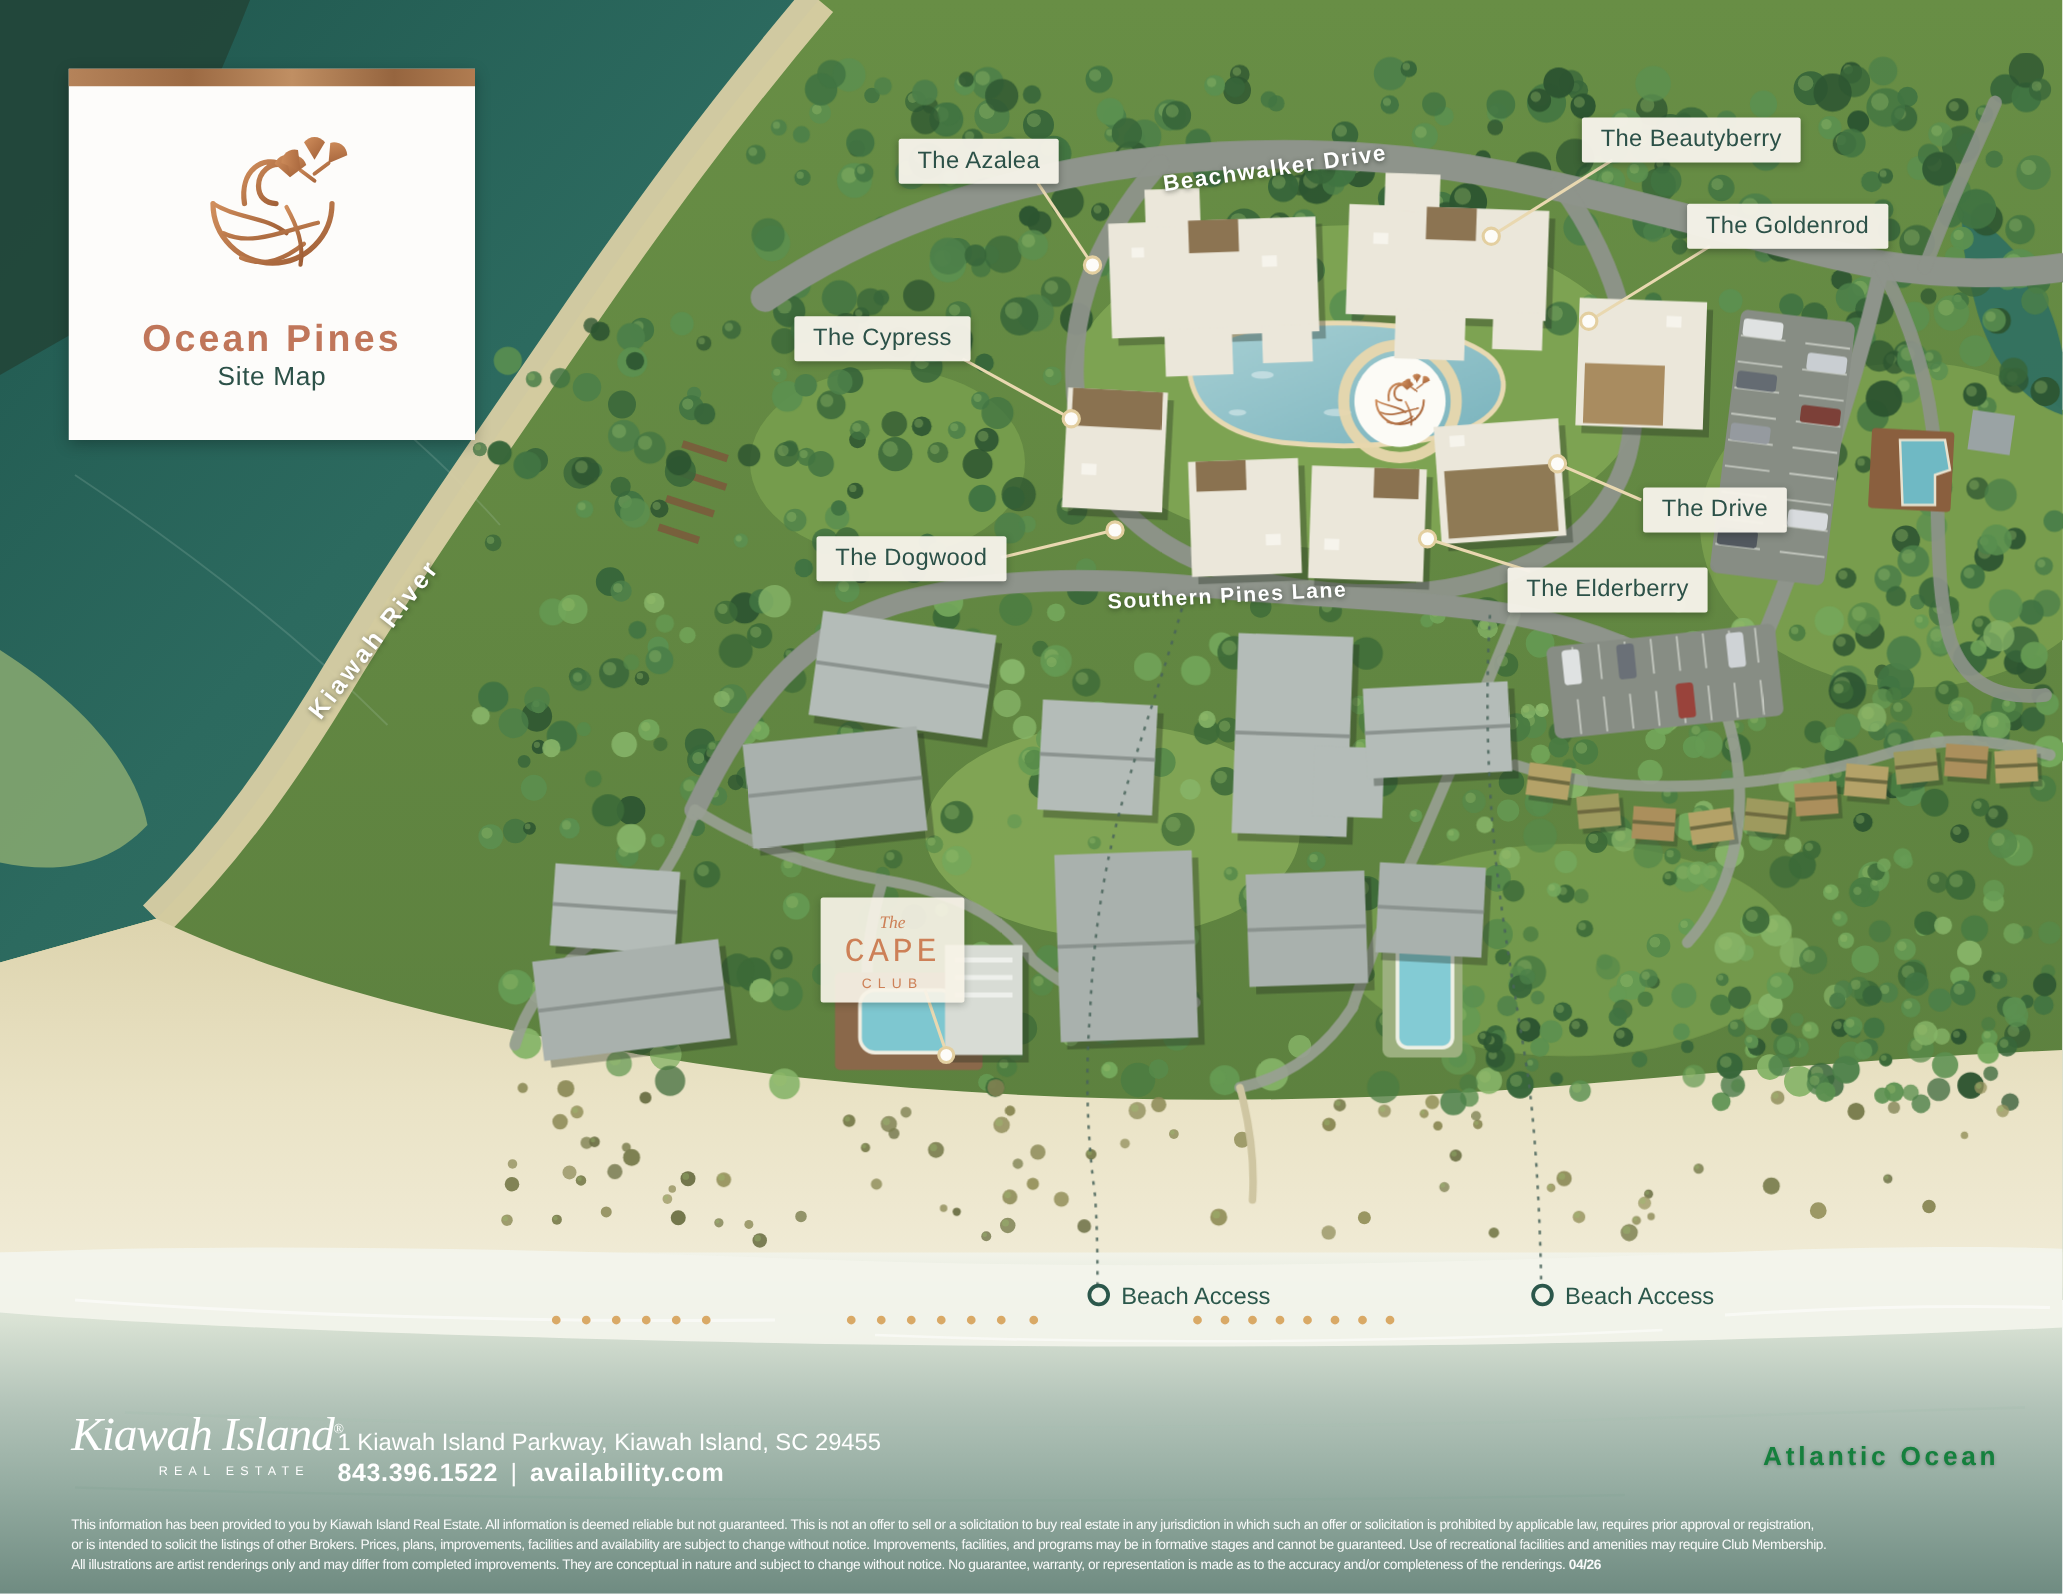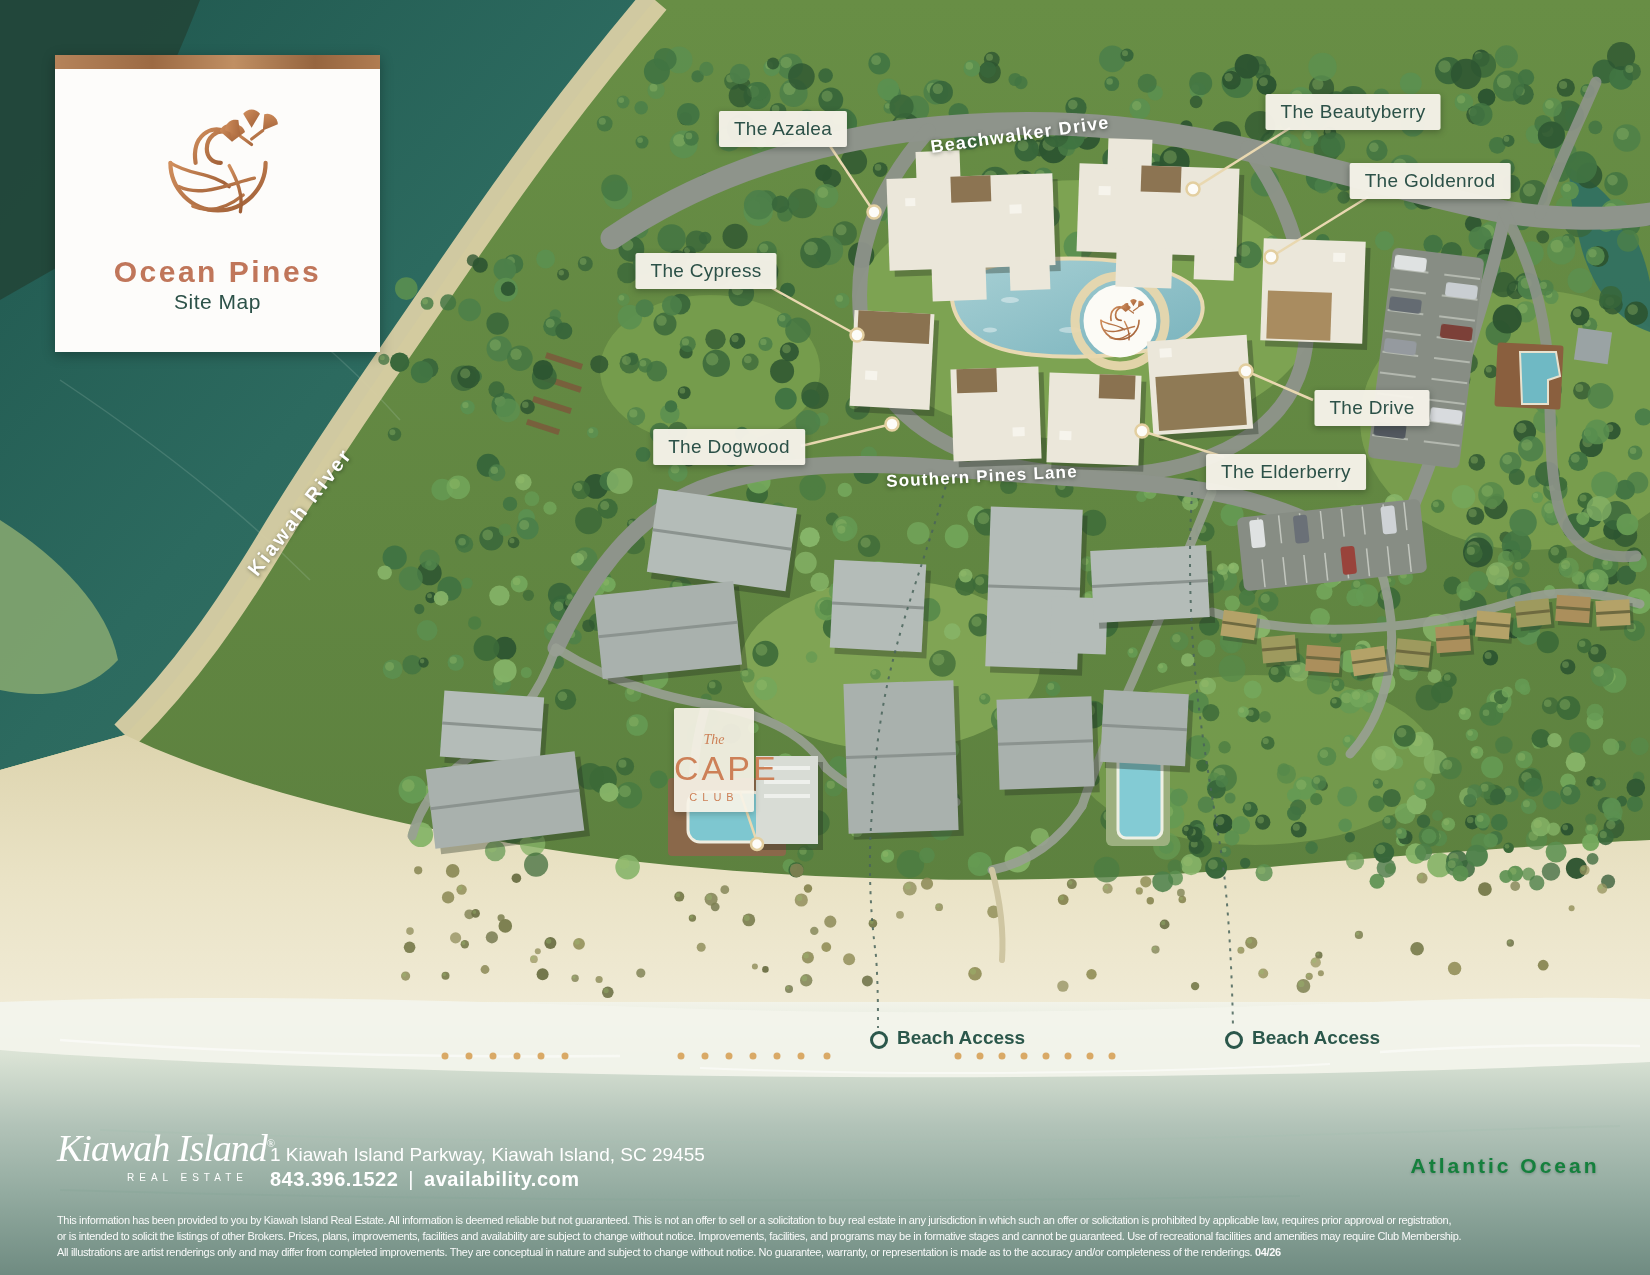--- a/index.html
+++ b/index.html
@@ -24,30 +24,30 @@
   .brand-card .bar{height:14px;width:100%;
     background:linear-gradient(90deg,#b5835a,#9c6a43 30%,#c08f63 55%,#96653f 80%,#b07c51);}
   .brand-card .emblem{display:block;margin:28px auto 0 auto;}
   .brand-card .title{margin-top:18px;text-align:center;color:#c0765a;font-size:30px;
     font-weight:600;letter-spacing:2.5px;}
   .brand-card .subtitle{margin-top:1px;text-align:center;color:#2c5148;font-size:21px;
     letter-spacing:.5px;}
 
   
   .cape-badge{position:absolute;left:714px;top:760px;transform:translate(-50%,-50%);
-    width:80px;background:rgba(247,243,231,.92);text-align:center;padding:24px 0 9px 0;
+    width:115px;background:rgba(247,243,231,.92);text-align:center;padding:13px 0 9px 0;
     border-radius:2px;box-shadow:0 2px 6px rgba(25,35,25,.25);}
   .cape-badge .the{font-family:"Liberation Serif",serif;font-style:italic;font-size:14px;color:#cd8057;}
-  .cape-badge .cape{font-family:Liberation Sans, sans-serif;font-size:34px;letter-spacing:3px;
+  .cape-badge .cape{font-family:Liberation Mono, monospace;font-size:27px;letter-spacing:3px;
     color:#cd8057;margin-top:1px;}
   .cape-badge .club{font-size:11px;letter-spacing:5px;color:#cd8057;margin-top:3px;}
 
   
-  .beach-access{position:absolute;transform:translate(0,-50%);display:flex;align-items:flex-end;
-    gap:9px;color:#2b574b;font-weight:700;font-size:19px;white-space:nowrap;}
+  .beach-access{position:absolute;transform:translate(0,-50%);display:flex;align-items:flex-start;
+    gap:9px;color:#2b574b;font-weight:400;font-size:19px;white-space:nowrap;}
   .beach-access .ring{width:12px;height:12px;border:3px solid #2b574b;border-radius:50%;
     background:transparent;flex:0 0 auto;}
 
   .ocean-label{position:absolute;transform:translate(-50%,-50%);color:#15803d;font-weight:700;
     font-size:21px;letter-spacing:3px;white-space:nowrap;text-shadow:0 1px 3px rgba(20,40,30,.3);}
 
   
   .footer-script{position:absolute;left:57px;top:1126px;color:#ffffff;
     font-family:"Liberation Serif",serif;font-style:italic;font-size:38px;letter-spacing:-1px;
     white-space:nowrap;}

